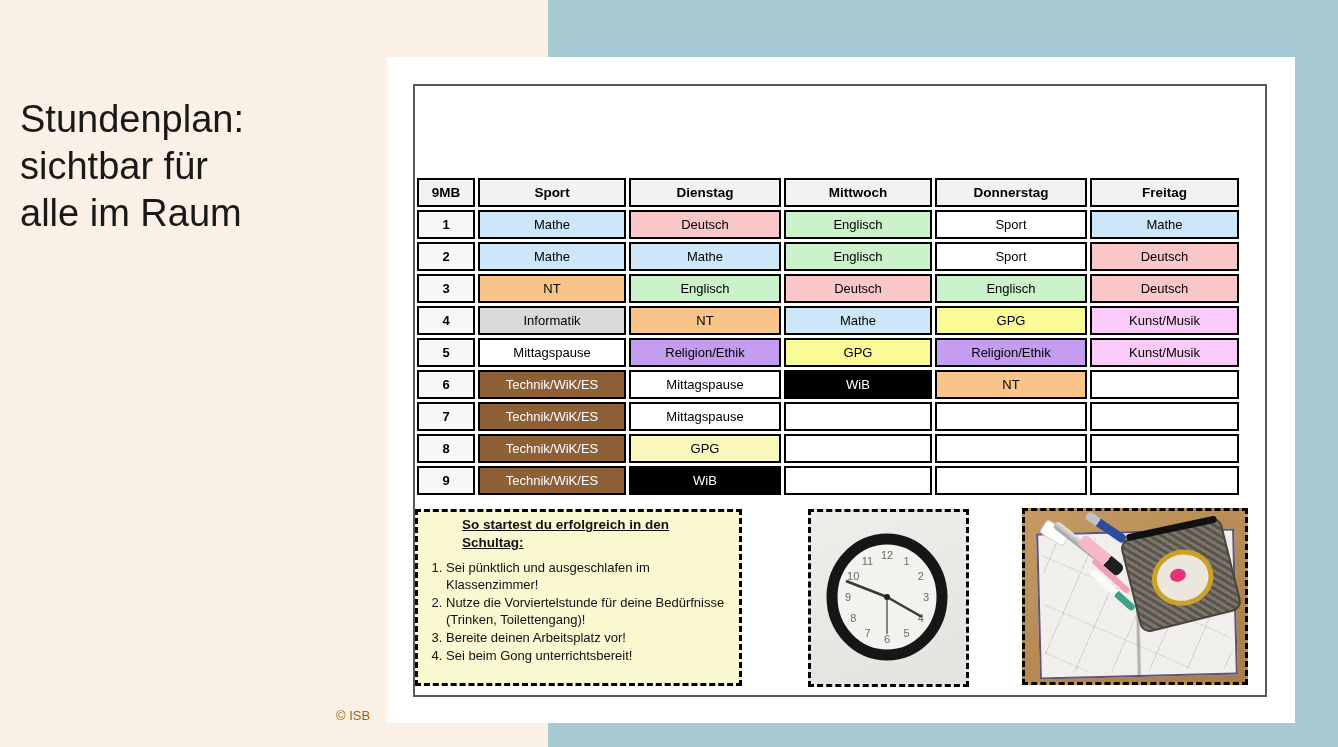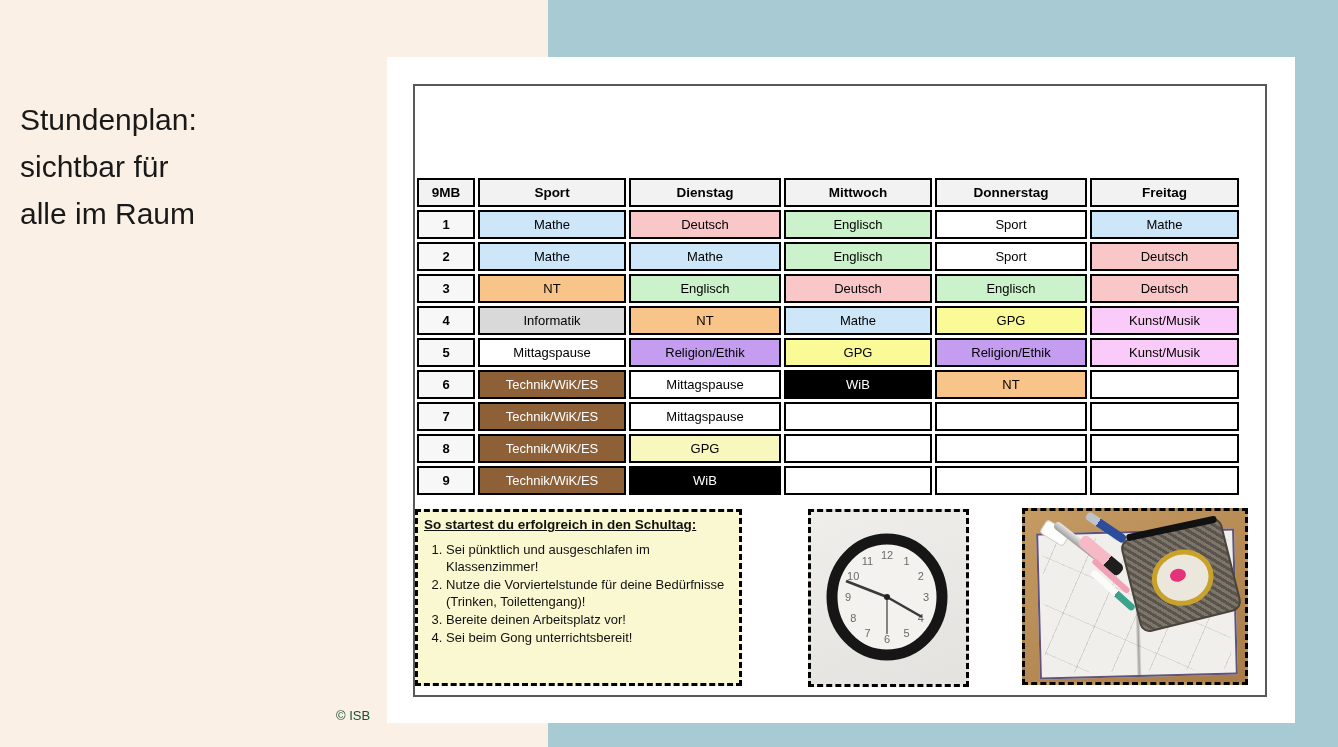--- a/index.html
+++ b/index.html
@@ -1,31 +1,31 @@
 <!DOCTYPE html>
 <html><head>
 <meta charset="utf-8">
 <style>
   html,body{margin:0;padding:0;}
   body{font-family:"Liberation Sans",sans-serif;}
   .canvas{position:relative;width:1338px;height:747px;overflow:hidden;background:#FBF0E6;}
   .bg-right{position:absolute;left:548px;top:0;width:790px;height:747px;background:#A8CAD3;}
-  .left-caption{position:absolute;left:20px;top:96px;font-size:30px;line-height:47px;color:#191919;}
-  .copyright{position:absolute;left:336px;top:708px;font-size:13px;color:#14532d;}
+  .left-caption{position:absolute;left:20px;top:96px;font-size:38px;line-height:47px;color:#191919;}
+  .copyright{position:absolute;left:336px;top:708px;font-size:13px;color:#a16207;}
   .slide{position:absolute;left:387px;top:57px;width:908px;height:666px;background:#FFFFFF;}
   .frame{position:absolute;left:413px;top:84px;width:854px;height:613px;border:2px solid #595959;box-sizing:border-box;}
   .slide-title{position:absolute;left:413px;top:131px;width:854px;text-align:center;font-size:18px;font-weight:700;text-decoration:underline;color:#000;}
   
   .timetable{position:absolute;left:414px;top:175px;border-collapse:separate;border-spacing:3px;table-layout:fixed;}
   .timetable th,.timetable td{border:2px solid #000;box-sizing:border-box;height:29px;text-align:center;vertical-align:middle;font-size:13px;padding:0 1px;overflow:hidden;white-space:nowrap;}
   .timetable th{background:#F2F2F2;font-weight:700;font-size:13.5px;}
   .timetable td.num{background:#F7F7F7;font-weight:700;}
   
   .note-box{position:absolute;left:415px;top:509px;width:327px;height:177px;box-sizing:border-box;background:#FAF8D0;border:3px dashed #000;padding:4px 8px 0 6px;color:#111;}
-  .note-title{font-size:13.5px;font-weight:700;text-decoration:underline;line-height:1.35;}
+  .note-title{font-size:13.5px;font-weight:700;text-decoration:underline;line-height:1.35;margin-left:38px;}
   .note-list{margin:8px 0 0 0;padding:0 0 0 22px;font-size:13px;line-height:1.3;}
   .note-list li{margin:0 0 1px 0;}
   
   .clock-box{position:absolute;left:808px;top:509px;width:161px;height:178px;box-sizing:border-box;border:3px dashed #000;background:linear-gradient(160deg,#EFEEEA,#E3E2DE);}
   .clock-num{font-size:11px;fill:#6a6a6a;text-anchor:middle;font-family:"Liberation Sans",sans-serif;}
   
   .pencil-box{position:absolute;left:1022px;top:508px;width:226px;height:177px;box-sizing:border-box;border:3px dashed #000;background:linear-gradient(150deg,#C69A63,#A87C46);overflow:hidden;}
   .notebook{position:absolute;left:13px;top:20px;width:194px;height:142px;background:#F1EFEB;border:2px solid #60527A;transform:rotate(-1.5deg);}
   .notebook .crease{position:absolute;left:50%;top:0;width:5px;height:100%;margin-left:-2px;background:linear-gradient(90deg,rgba(0,0,0,0),rgba(70,70,70,.45),rgba(0,0,0,0));}
   .notebook .scribble{position:absolute;inset:4px;opacity:.5;background:

